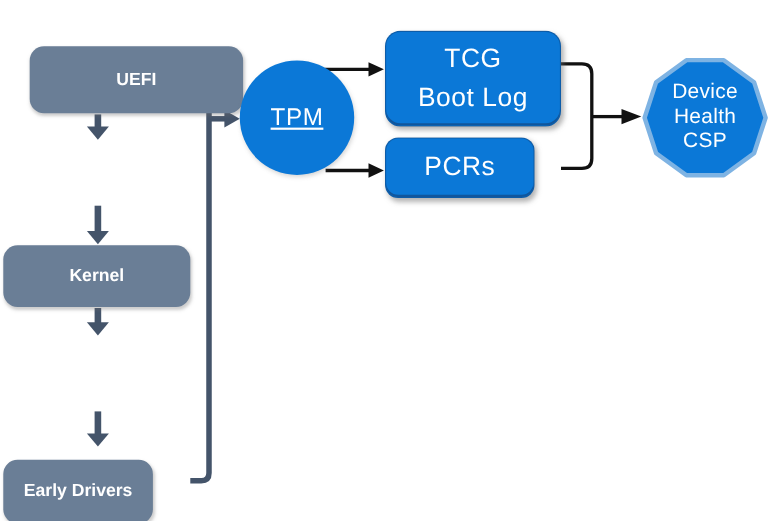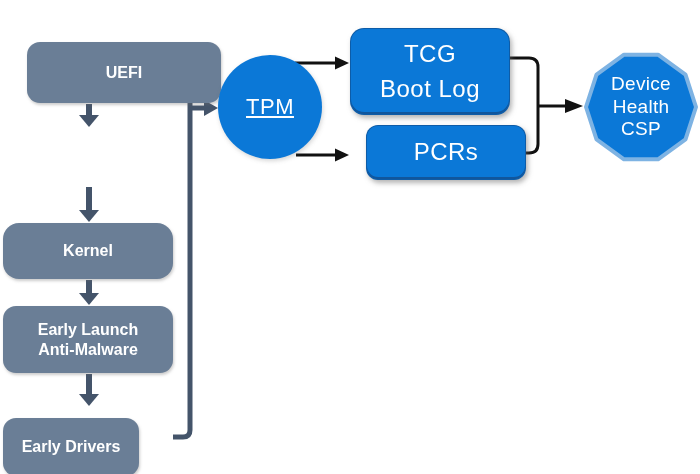--- a/index.html
+++ b/index.html
@@ -66,41 +66,37 @@
     <path d="M510,58 L529,58 Q538,58 538,67 L538,144 Q538,153 529,153 L510,153" fill="none" stroke="#111111" stroke-width="3"></path>
     <line x1="538" y1="106" x2="566" y2="106" stroke="#111111" stroke-width="3"></line>
     <polygon points="565,99 583,106 565,113" fill="#111111"></polygon>
 
     <polygon points="696,107 685.5,139.3 658,159.3 624,159.3 596.5,139.3 586,107 596.5,74.7 624,54.7 658,54.7 685.5,74.7" fill="#0B78D7" stroke="#7EB3E3" stroke-width="4" stroke-linejoin="round"></polygon>
   </svg>
 
   <div class="node gray-box" style="left:3px;top:42px;width:194px;height:61px;margin-left:24px;">
     <span class="multiline">UEFI</span>
   </div>
-  <div class="node gray-box" style="left:3px;top:223px;width:170px;height:56px;border-radius:16px;">
+  <div class="node gray-box" style="left:3px;top:223px;width:170px;height:56px;">
     <span class="multiline">Kernel</span>
-  </div>
-  <div class="node gray-box" style="left:3px;top:306px;width:170px;height:67px;">
-    <span class="multiline">Early Launch
-Anti-Malware</span>
   </div>
   <div class="node gray-box" style="left:3px;top:407px;width:136px;height:58px;margin-top:11px;">
     <span class="multiline">Early Drivers</span>
   </div>
 
   <div class="node circle" style="left:218px;top:55px;width:104px;height:104px;">
     <span>TPM</span>
   </div>
 
   <div class="node blue-box" style="left:350px;top:28px;width:160px;height:87px;border-radius:14px;">
     <span class="multiline">TCG
 Boot Log</span>
   </div>
 
-  <div class="node blue-box" style="left:366px;top:125px;width:160px;height:55px;border-radius:12px;">
+  <div class="node blue-box" style="left:350px;top:125px;width:136px;height:55px;border-radius:12px;">
     <span class="multiline">PCRs</span>
   </div>
 
   <div class="node csp-label" style="left:586px;top:54px;width:110px;height:106px;justify-content:center;">
     <span class="multiline">Device
 Health
 CSP</span>
   </div>
 
 </div>

